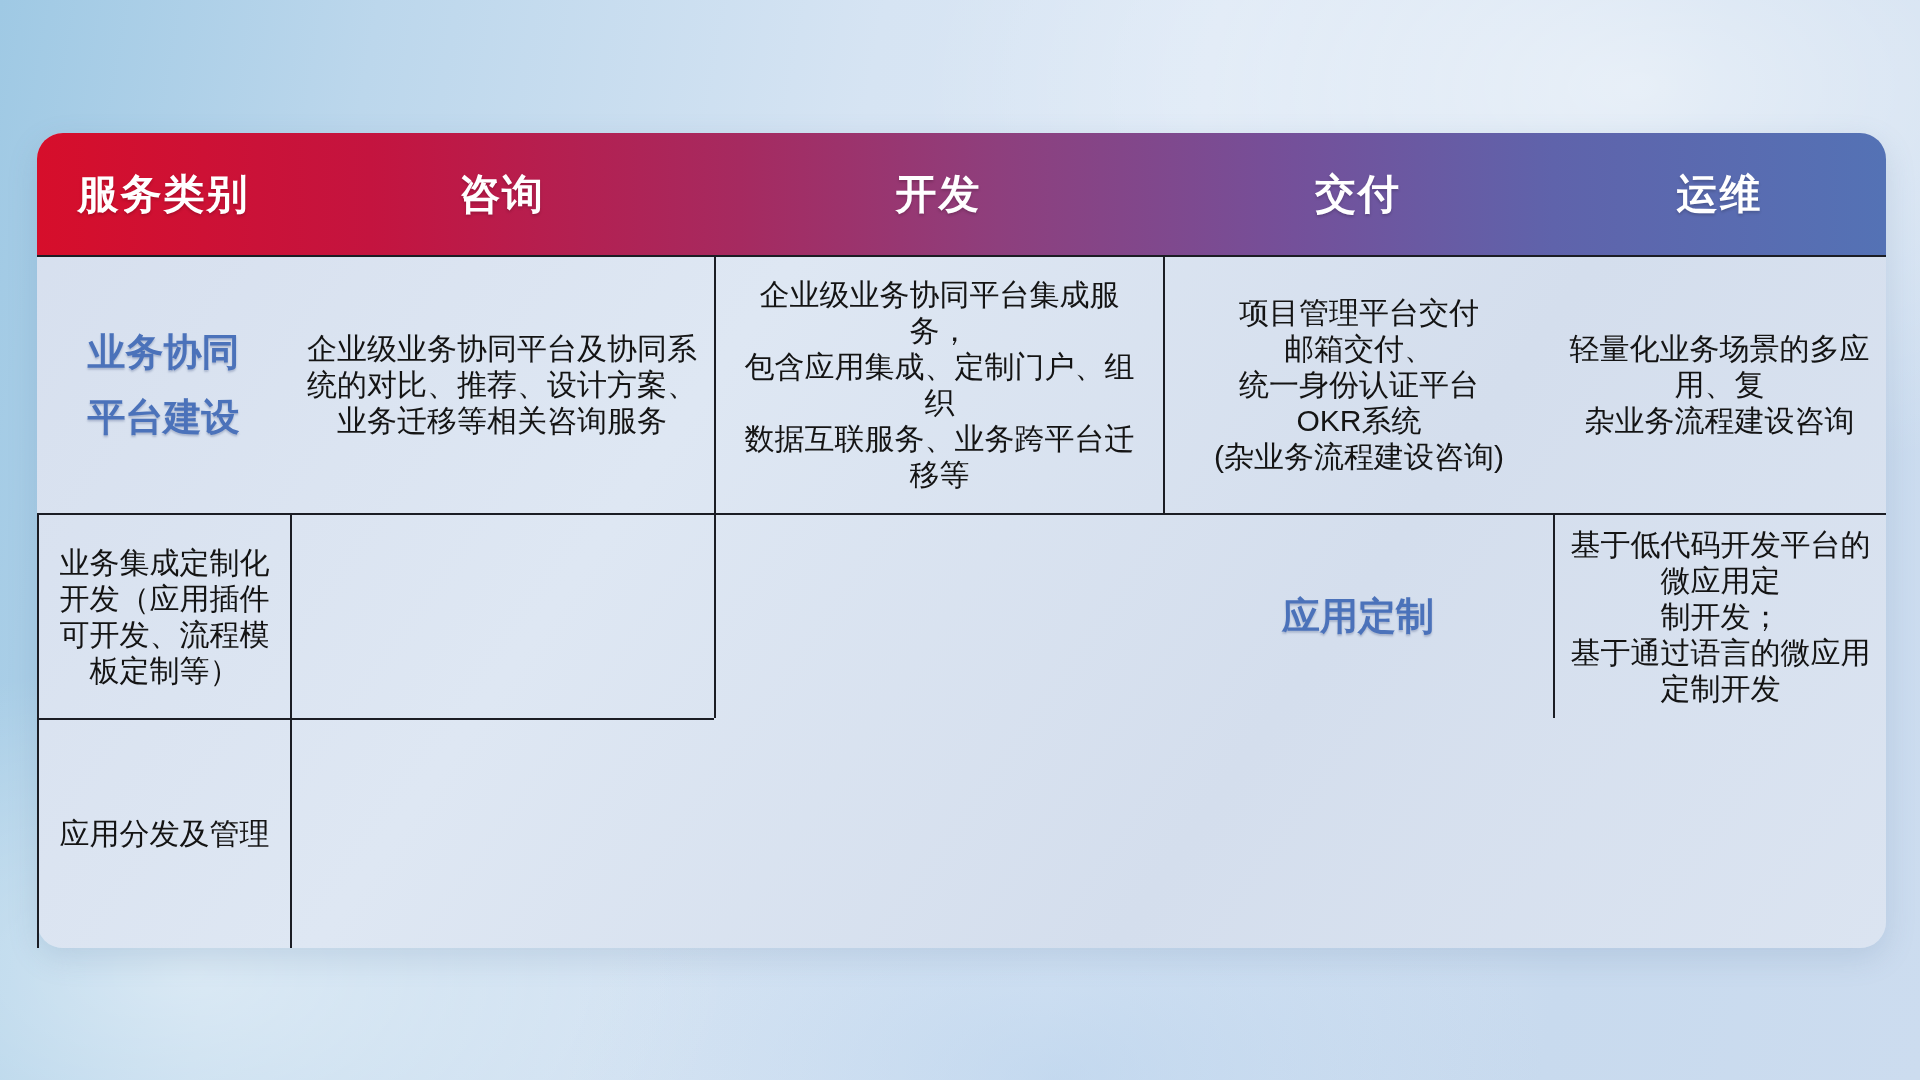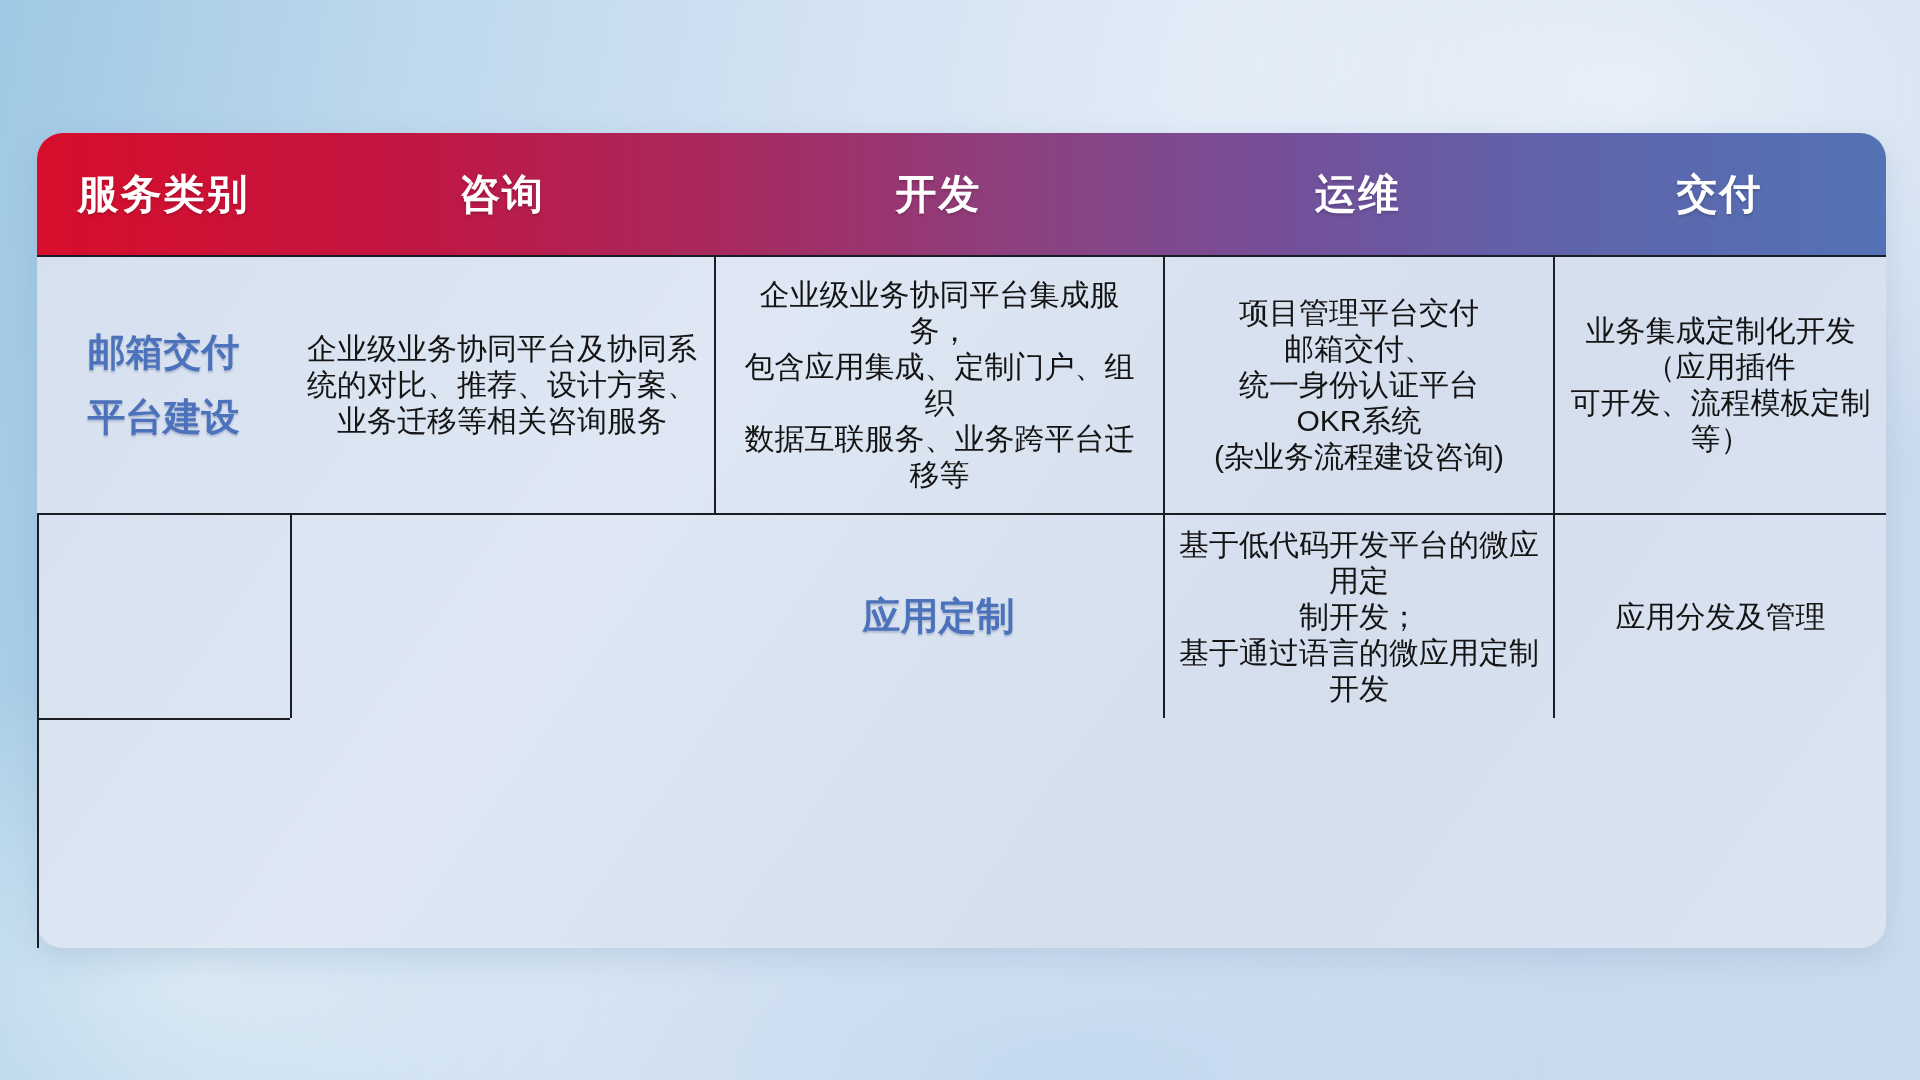--- a/index.html
+++ b/index.html
@@ -69,48 +69,52 @@
 </style>
 </head>
 <body>
 
 <div class="panel">
 
   <div class="header-row">
     <div class="header-cell">服务类别</div>
     <div class="header-cell">咨询</div>
     <div class="header-cell">开发</div>
+    <div class="header-cell">交付</div>
     <div class="header-cell">运维</div>
-    <div class="header-cell">交付</div>
   </div>
 
   <div class="grid">
 
     <div class="cell">
-      <span class="category-text">邮箱交付
+      <span class="category-text">业务协同
 平台建设</span>
     </div>
     <div class="cell">
       <span class="cell-text">企业级业务协同平台及协同系
 统的对比、推荐、设计方案、
 业务迁移等相关咨询服务</span>
     </div>
     <div class="cell v-line">
       <span class="cell-text">企业级业务协同平台集成服务，
 包含应用集成、定制门户、组织
 数据互联服务、业务跨平台迁移等</span>
     </div>
     <div class="cell v-line">
       <span class="cell-text">项目管理平台交付
 邮箱交付、
 统一身份认证平台
 OKR系统
 (杂业务流程建设咨询)</span>
     </div>
 
+    <div class="cell">
+      <span class="cell-text">轻量化业务场景的多应用、复
+杂业务流程建设咨询</span>
+    </div>
     <div class="cell v-line">
       <span class="cell-text">业务集成定制化开发（应用插件
 可开发、流程模板定制等）</span>
     </div>
     <div class="cell v-line">
       <span class="cell-text"></span>
     </div>
     <div class="cell v-line">
       <span class="cell-text"></span>
     </div>

